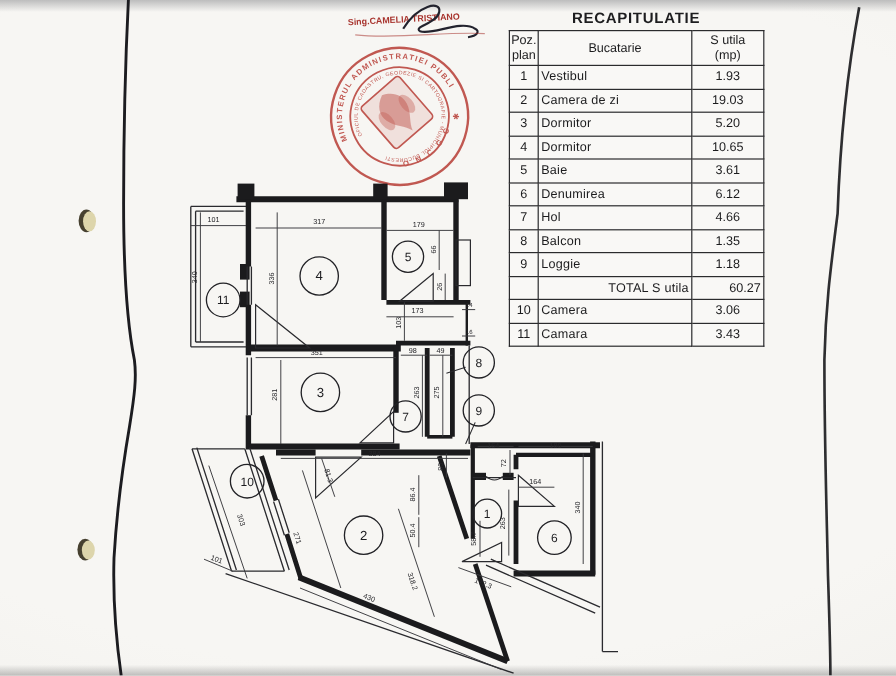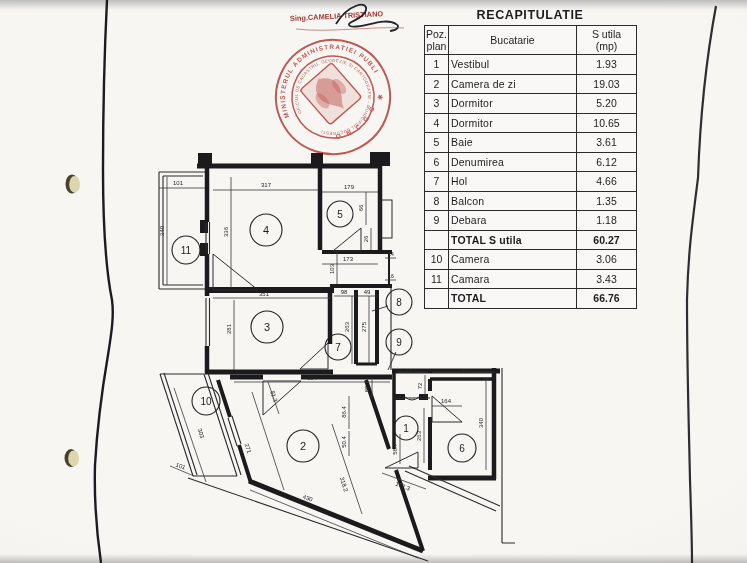--- a/index.html
+++ b/index.html
@@ -13,21 +13,21 @@
   .recap{position:absolute;left:424px;top:8px;width:212px;}
   .recap-title{text-align:center;font-size:12.5px;font-weight:600;letter-spacing:.6px;color:#1d1d1f;margin-bottom:3px;}
   table.recap-t{border-collapse:collapse;width:212px;table-layout:fixed;background:rgba(255,255,255,.25);padding-left:44px;}
   table.recap-t col.c1{width:24px;} table.recap-t col.c2{width:128px;} table.recap-t col.c3{width:60px;}
   table.recap-t th, table.recap-t td{border:1.6px solid #2b2b2d;font-weight:400;color:#1c1c1e;overflow:hidden;white-space:nowrap;}
   table.recap-t th{font-size:10.5px;line-height:1.15;padding:2px 1px;}
   table.recap-t td{font-size:10.5px;height:18.5px;padding:0 2px;}
   td.pos{text-align:center;}
   td.nm{text-align:left;padding-left:5px;letter-spacing:.2px;}
   td.ar{text-align:center;}
-  tr.bold td{font-weight:700;}
+  tr.bold td{font-weight:400;text-align:right;}
   
   .dim{fill:#26262a;}
   .roomnum{fill:#1d1d20;}
 </style>
 </head>
 <body>
 
 <div class="page">
 
   <svg class="layer" width="747" height="563" viewBox="0 0 747 563">
@@ -298,39 +298,34 @@
             <td class="nm">Hol</td>
             <td class="ar">4.66</td>
           </tr>
           <tr>
             <td class="pos">8</td>
             <td class="nm">Balcon</td>
             <td class="ar">1.35</td>
           </tr>
           <tr>
             <td class="pos">9</td>
-            <td class="nm">Debara</td>
+            <td class="nm">Loggie</td>
             <td class="ar">1.18</td>
           </tr>
           <tr class="bold">
             <td class="pos"></td>
             <td class="nm">TOTAL S utila</td>
             <td class="ar">60.27</td>
           </tr>
           <tr>
             <td class="pos">10</td>
             <td class="nm">Camera</td>
             <td class="ar">3.06</td>
           </tr>
           <tr>
             <td class="pos">11</td>
             <td class="nm">Camara</td>
             <td class="ar">3.43</td>
           </tr>
-          <tr class="bold">
-            <td class="pos"></td>
-            <td class="nm">TOTAL</td>
-            <td class="ar">66.76</td>
-          </tr>
         </tbody>
     </table>
   </div>
 </div>
 
 </body></html>

